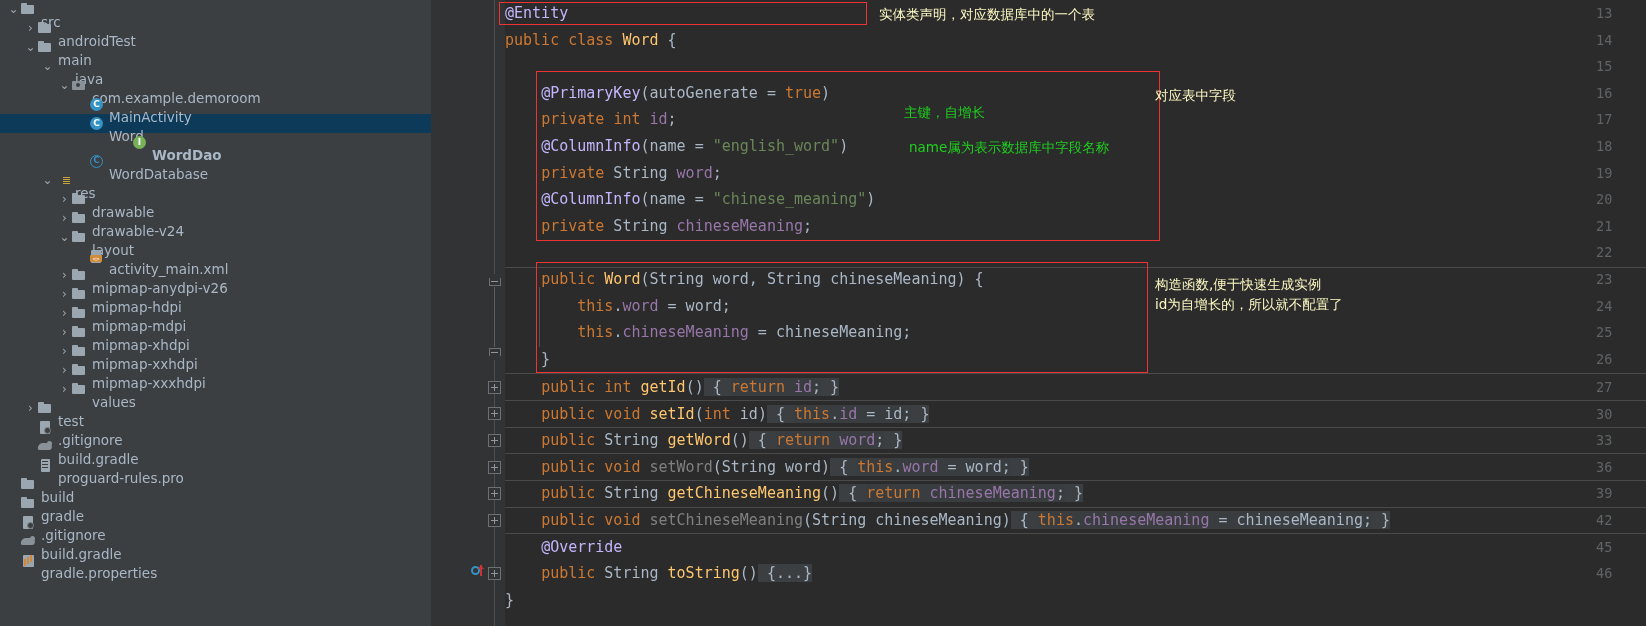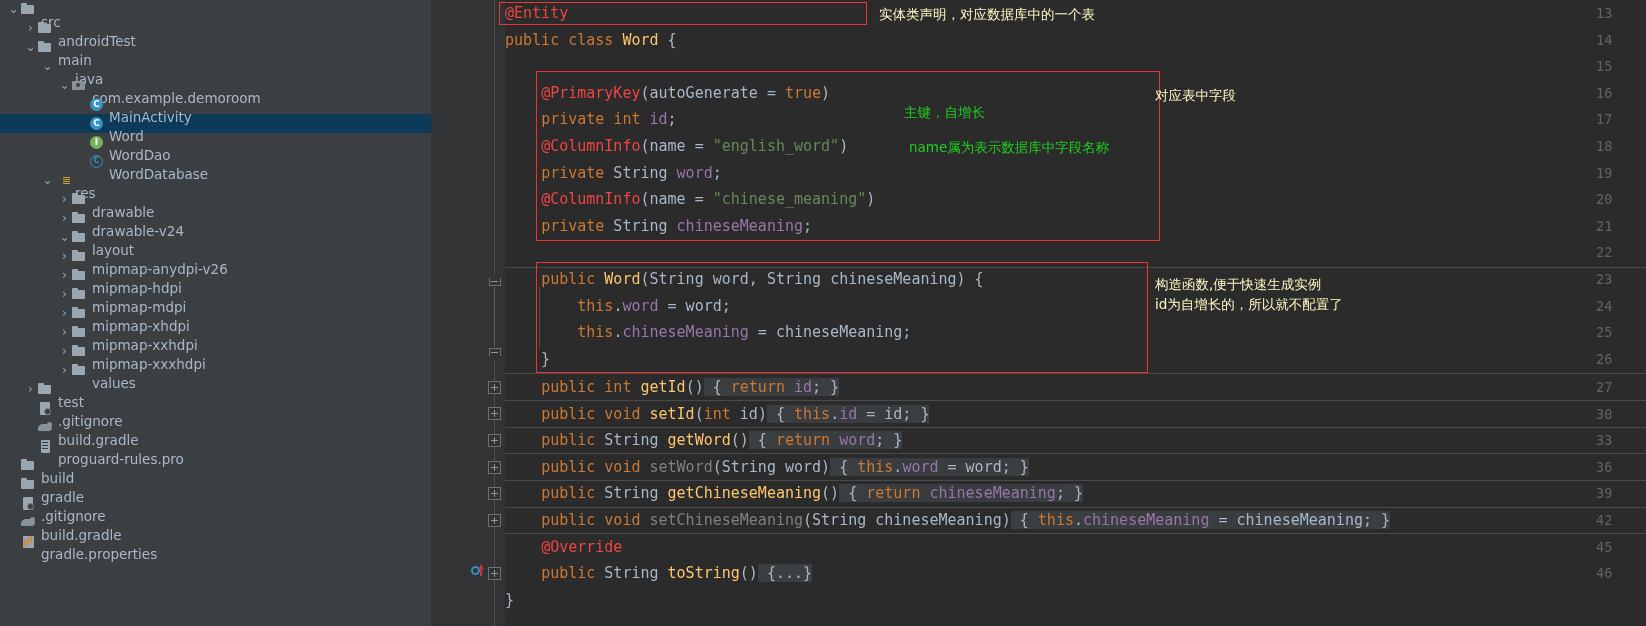--- a/index.html
+++ b/index.html
@@ -181,21 +181,21 @@
     border:1px solid #6b7073;border-bottom:none;box-sizing:border-box;
   }
   .foldbot .mn{position:absolute;left:3px;top:5px;width:7px;height:1px;background:#8f979c;}
 
   .sepline{position:absolute;left:63px;right:0;height:1px;background:#4a4a4a;}
   .foldline{position:absolute;left:52px;width:1px;background:#5a5f62;}
   .indentguide{position:absolute;width:1px;background:#4b5053;}
 
   
   .kw{color:#cc7832;}
-  .anno{color:#ef4444;}
+  .anno{color:#c4b5fd;}
   .str{color:#6a8759;}
   .fld{color:#9876aa;}
   .mth{color:#ffc66d;}
   .typ{color:#a9b7c6;}
   .gray{color:#808080;}
   .fdz{color:#a9b7c6;background:#3c3f41;}
 
   
   .rbox{position:absolute;border:1px solid #e33;box-sizing:border-box;pointer-events:none;}
   .rnote{
@@ -248,21 +248,21 @@
       <div class="row" style="padding-left: 75px;">
         <span class="tw none"></span>
         <span class="ic cls"></span>
         <span class="lbl">MainActivity</span>
       </div>
       <div class="row sel" style="padding-left: 75px;">
         <span class="tw none"></span>
         <span class="ic cls"></span>
         <span class="lbl">Word</span>
       </div>
-      <div class="row" style="padding-left: 75px;">
+      <div class="row" style="padding-left: 118px; font-weight: bold;">
         <span class="tw none"></span>
         <span class="ic iface"></span>
         <span class="lbl">WordDao</span>
       </div>
       <div class="row" style="padding-left: 75px;">
         <span class="tw none"></span>
         <span class="ic absc"></span>
         <span class="lbl">WordDatabase</span>
       </div>
       <div class="row" style="padding-left: 41px;">
@@ -279,20 +279,25 @@
       </div>
       <div class="row" style="padding-left: 58px;">
         <span class="tw" style="font-size: 12px;">›</span>
         <span class="ic folder"></span>
         <span class="lbl">drawable-v24</span>
       </div>
       <div class="row" style="padding-left: 58px;">
         <span class="tw" style="font-size: 12px;">⌄</span>
         <span class="ic folder"></span>
         <span class="lbl">layout</span>
+      </div>
+      <div class="row" style="padding-left: 75px;">
+        <span class="tw none"></span>
+        <span class="ic xml"></span>
+        <span class="lbl">activity_main.xml</span>
       </div>
       <div class="row" style="padding-left: 58px;">
         <span class="tw" style="font-size: 12px;">›</span>
         <span class="ic folder"></span>
         <span class="lbl">mipmap-anydpi-v26</span>
       </div>
       <div class="row" style="padding-left: 58px;">
         <span class="tw" style="font-size: 12px;">›</span>
         <span class="ic folder"></span>
         <span class="lbl">mipmap-hdpi</span>

